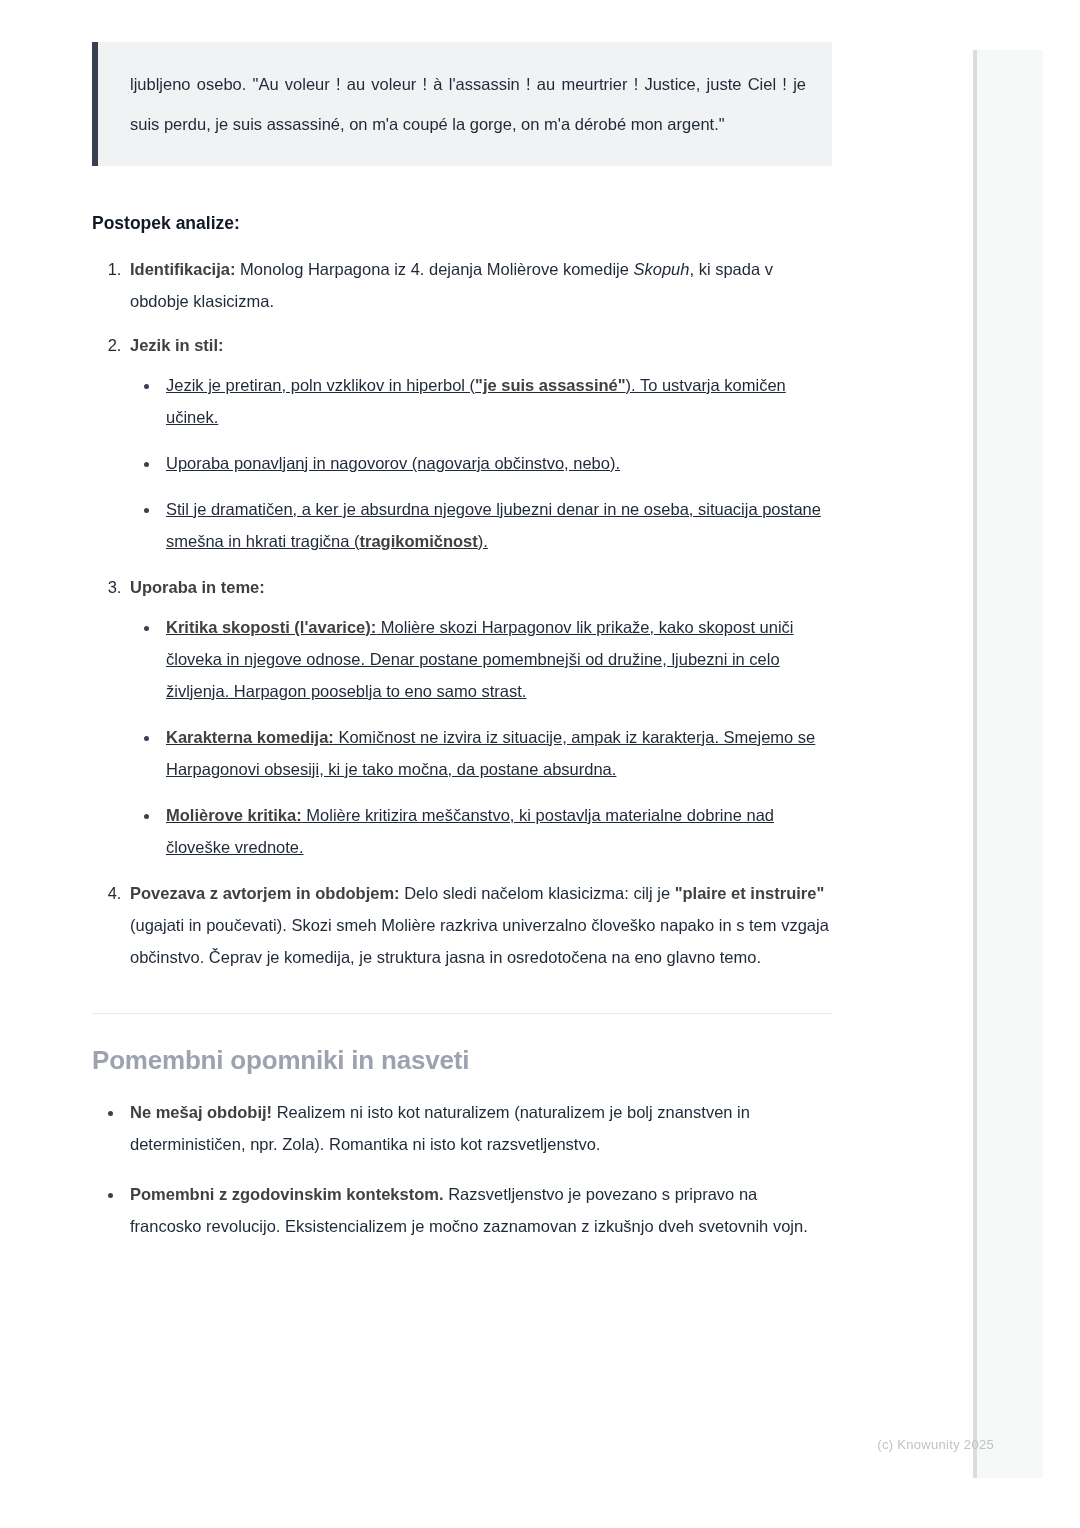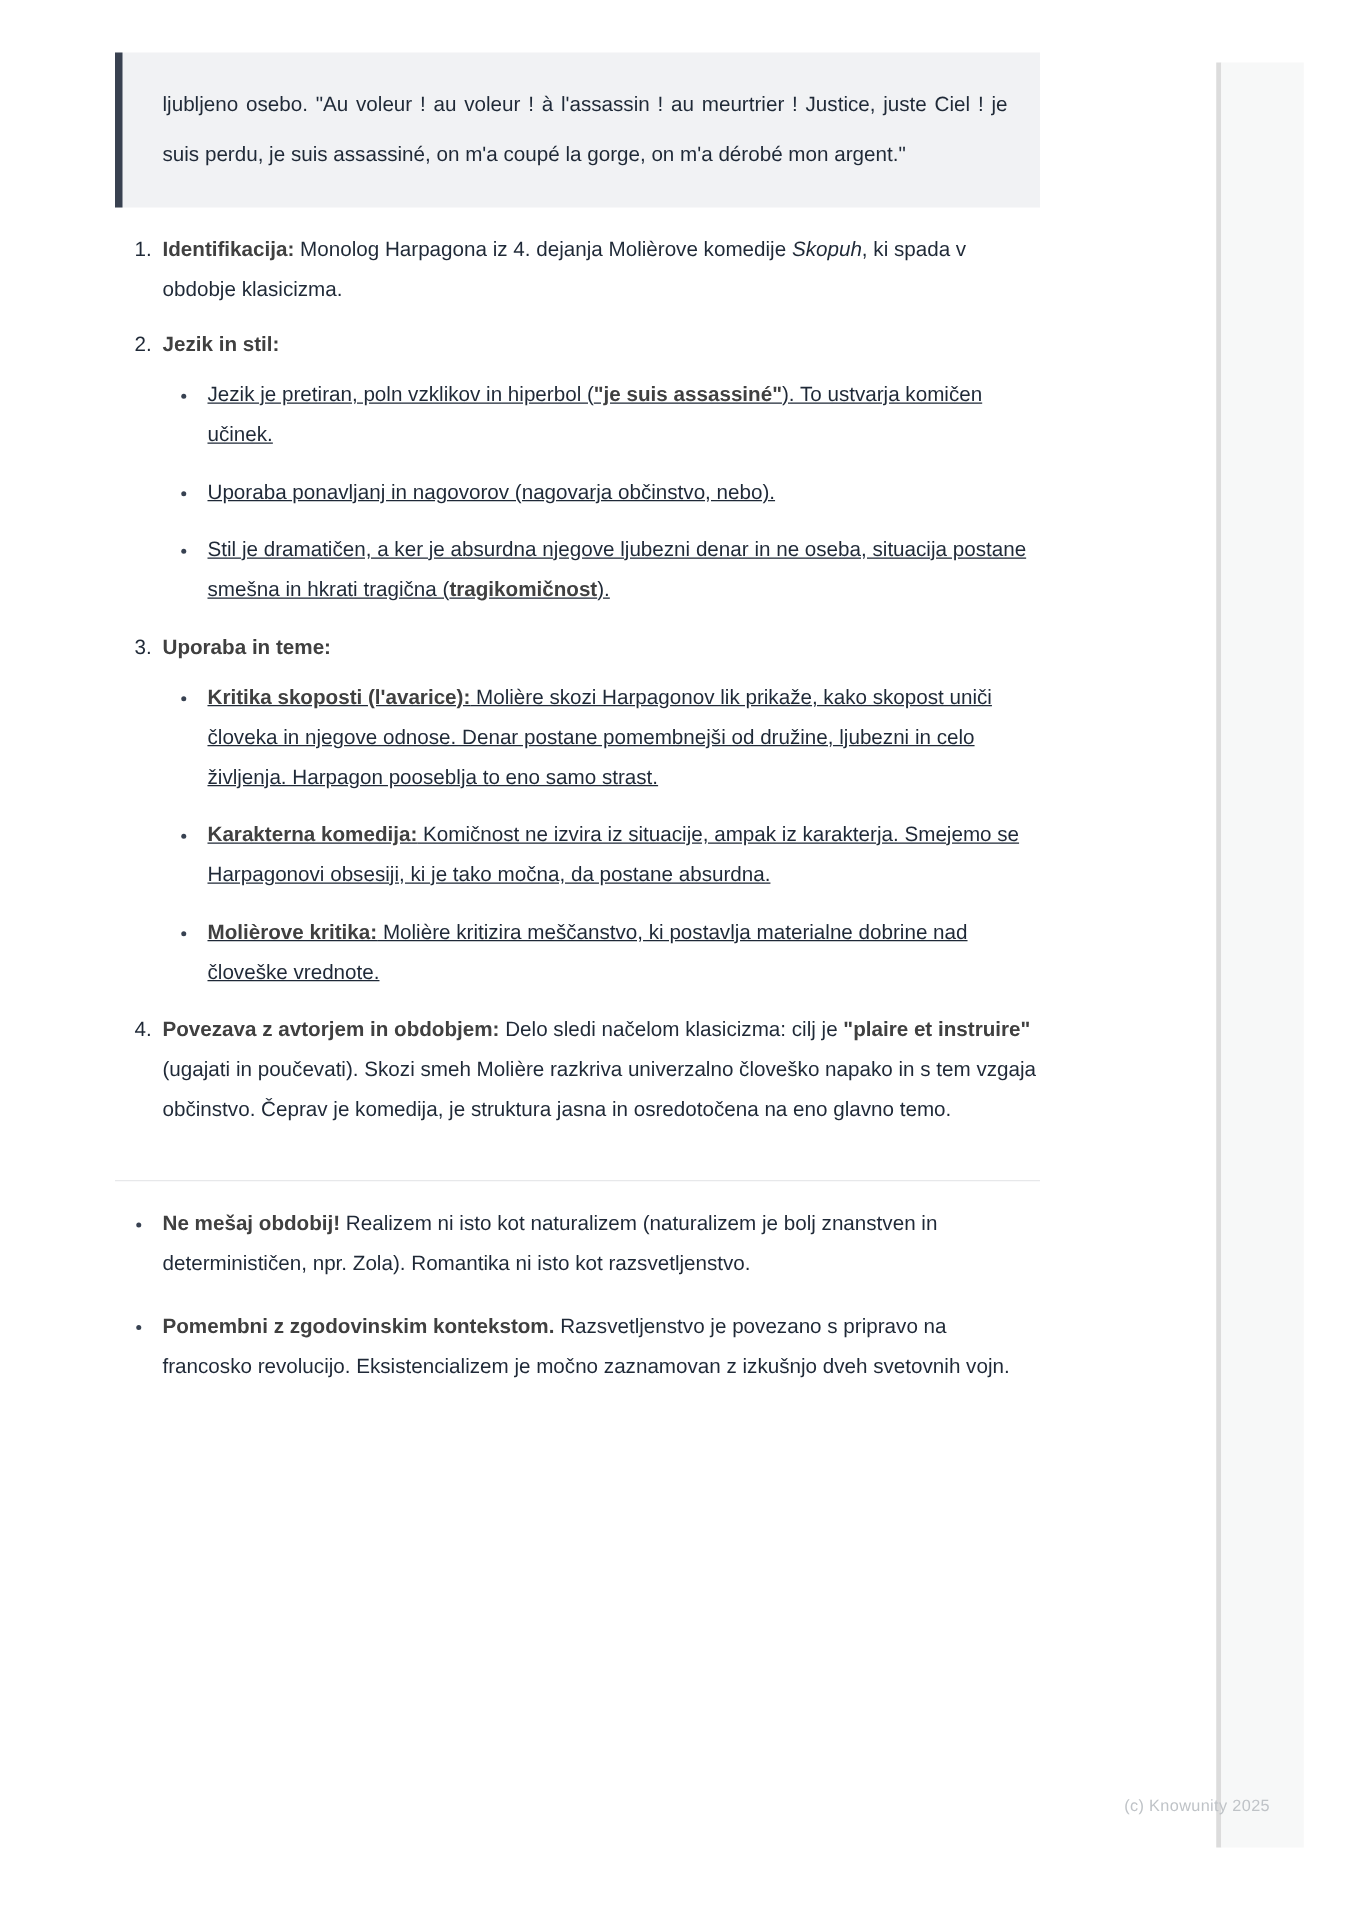--- a/index.html
+++ b/index.html
@@ -138,40 +138,41 @@
     color: #374151;
     font-size: 15px;
   }
 
   b, strong { font-weight: bold; color: #404040; }
   i, em { font-style: italic; text-align: right; }
 
   
   .watermark {
     position: absolute;
-    right: 64px;
+    right: 86px;
     top: 1437px;
     font-size: 13px;
     color: #bfc3c7;
     letter-spacing: 0.3px;
     white-space: nowrap;
   }
 </style>
 </head>
 <body>
 
 <div class="page-edge"></div>
 <div class="page-right-panel"></div>
 
 <div class="doc">
 
   <blockquote class="blockquote">
     <p>ljubljeno osebo. "Au voleur ! au voleur ! à l'assassin ! au meurtrier ! Justice, juste Ciel ! je suis perdu, je suis assassiné, on m'a coupé la gorge, on m'a dérobé mon argent."</p>
   </blockquote>
 
+  <h3 class="h-strong">Postopek analize:</h3>
 
   <ol class="steps">
 
     <li>
       <b>Identifikacija:</b><span> Monolog Harpagona iz 4. dejanja Molièrove komedije </span><i>Skopuh</i><span>, ki spada v obdobje klasicizma.</span>
     </li>
 
     <li>
       <b>Jezik in stil:</b>
       <ul class="subs">
@@ -191,20 +192,21 @@
     </li>
 
     <li>
       <b>Povezava z avtorjem in obdobjem:</b><span> Delo sledi načelom klasicizma: cilj je </span><b>"plaire et instruire"</b><span> (ugajati in poučevati). Skozi smeh Molière razkriva univerzalno človeško napako in s tem vzgaja občinstvo. Čeprav je komedija, je struktura jasna in osredotočena na eno glavno temo.</span>
     </li>
 
   </ol>
 
   <hr class="rule">
 
+  <h2 class="h-section">Pomembni opomniki in nasveti</h2>
 
   <ul class="tips">
     <li><b>Ne mešaj obdobij!</b><span> Realizem ni isto kot naturalizem (naturalizem je bolj znanstven in determinističen, npr. Zola). Romantika ni isto kot razsvetljenstvo.</span></li>
     <li><b>Pomembni z zgodovinskim kontekstom.</b><span> Razsvetljenstvo je povezano s pripravo na francosko revolucijo. Eksistencializem je močno zaznamovan z izkušnjo dveh svetovnih vojn.</span></li>
   </ul>
 
 </div>
 
 <div class="watermark">(c) Knowunity 2025</div>
 

